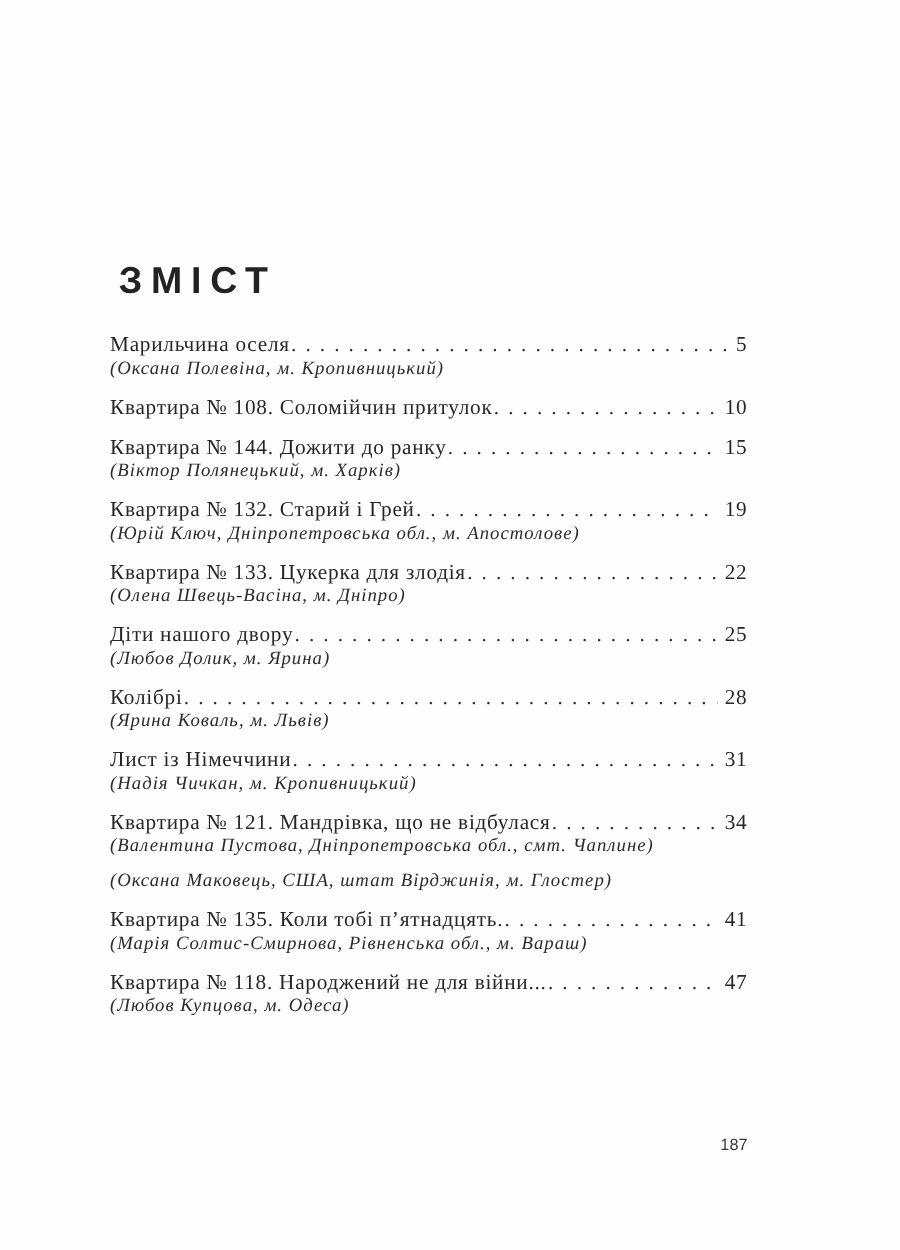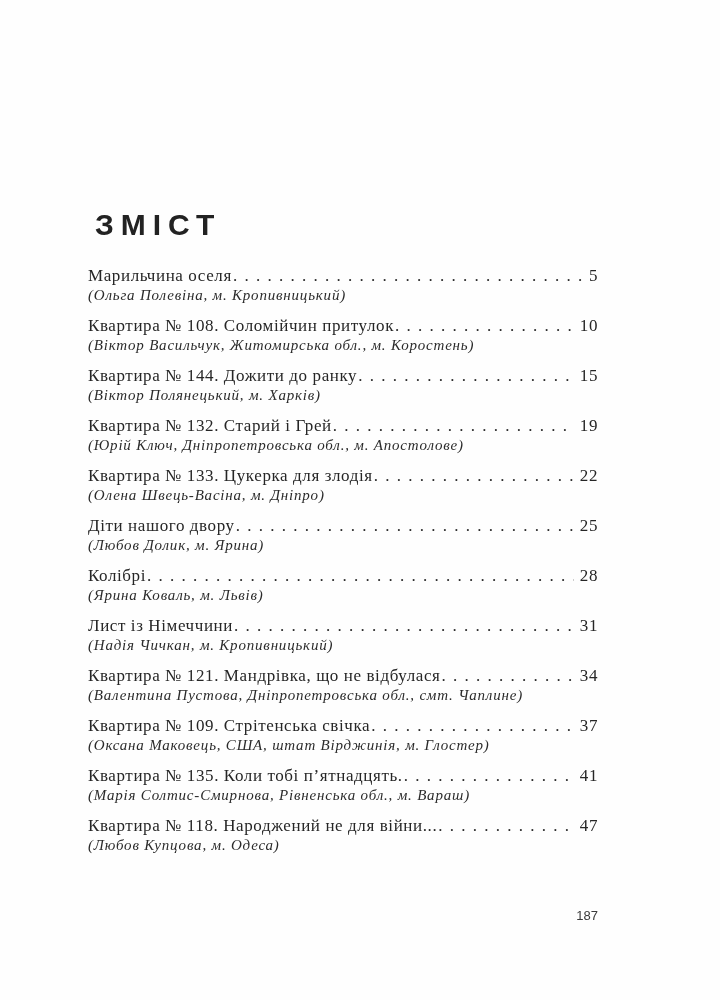--- a/index.html
+++ b/index.html
@@ -84,30 +84,29 @@
 <div class="page">
   <div class="content">
     <div class="toc-heading">ЗМІСТ</div>
     <div class="toc-list">
   <div class="entry">
     <div class="title-line">
       <span class="entry-title">Марильчина оселя</span>
       <span class="leader"></span>
       <span class="pagenum">5</span>
     </div>
-    <div class="entry-author">(Ольга Полевіна, м. Кропивницький)</div>
+    <div class="entry-author">(Оксана Полевіна, м. Кропивницький)</div>
   </div>
 
   <div class="entry">
     <div class="title-line">
       <span class="entry-title">Квартира № 108. Соломійчин притулок</span>
       <span class="leader"></span>
       <span class="pagenum">10</span>
     </div>
-    <div class="entry-author">(Віктор Васильчук, Житомирська обл., м. Коростень)</div>
   </div>
 
   <div class="entry">
     <div class="title-line">
       <span class="entry-title">Квартира № 144. Дожити до ранку</span>
       <span class="leader"></span>
       <span class="pagenum">15</span>
     </div>
     <div class="entry-author">(Віктор Полянецький, м. Харків)</div>
   </div>
@@ -160,25 +159,20 @@
   <div class="entry">
     <div class="title-line">
       <span class="entry-title">Квартира № 121. Мандрівка, що не відбулася</span>
       <span class="leader"></span>
       <span class="pagenum">34</span>
     </div>
     <div class="entry-author">(Валентина Пустова, Дніпропетровська обл., смт. Чаплине)</div>
   </div>
 
   <div class="entry">
-    <div class="title-line">
-      <span class="entry-title">Квартира № 109. Стрітенська свічка</span>
-      <span class="leader"></span>
-      <span class="pagenum">37</span>
-    </div>
     <div class="entry-author">(Оксана Маковець, США, штат Вірджинія, м. Глостер)</div>
   </div>
 
   <div class="entry">
     <div class="title-line">
       <span class="entry-title">Квартира № 135. Коли тобі п’ятнадцять.</span>
       <span class="leader"></span>
       <span class="pagenum">41</span>
     </div>
     <div class="entry-author">(Марія Солтис-Смирнова, Рівненська обл., м. Вараш)</div>

